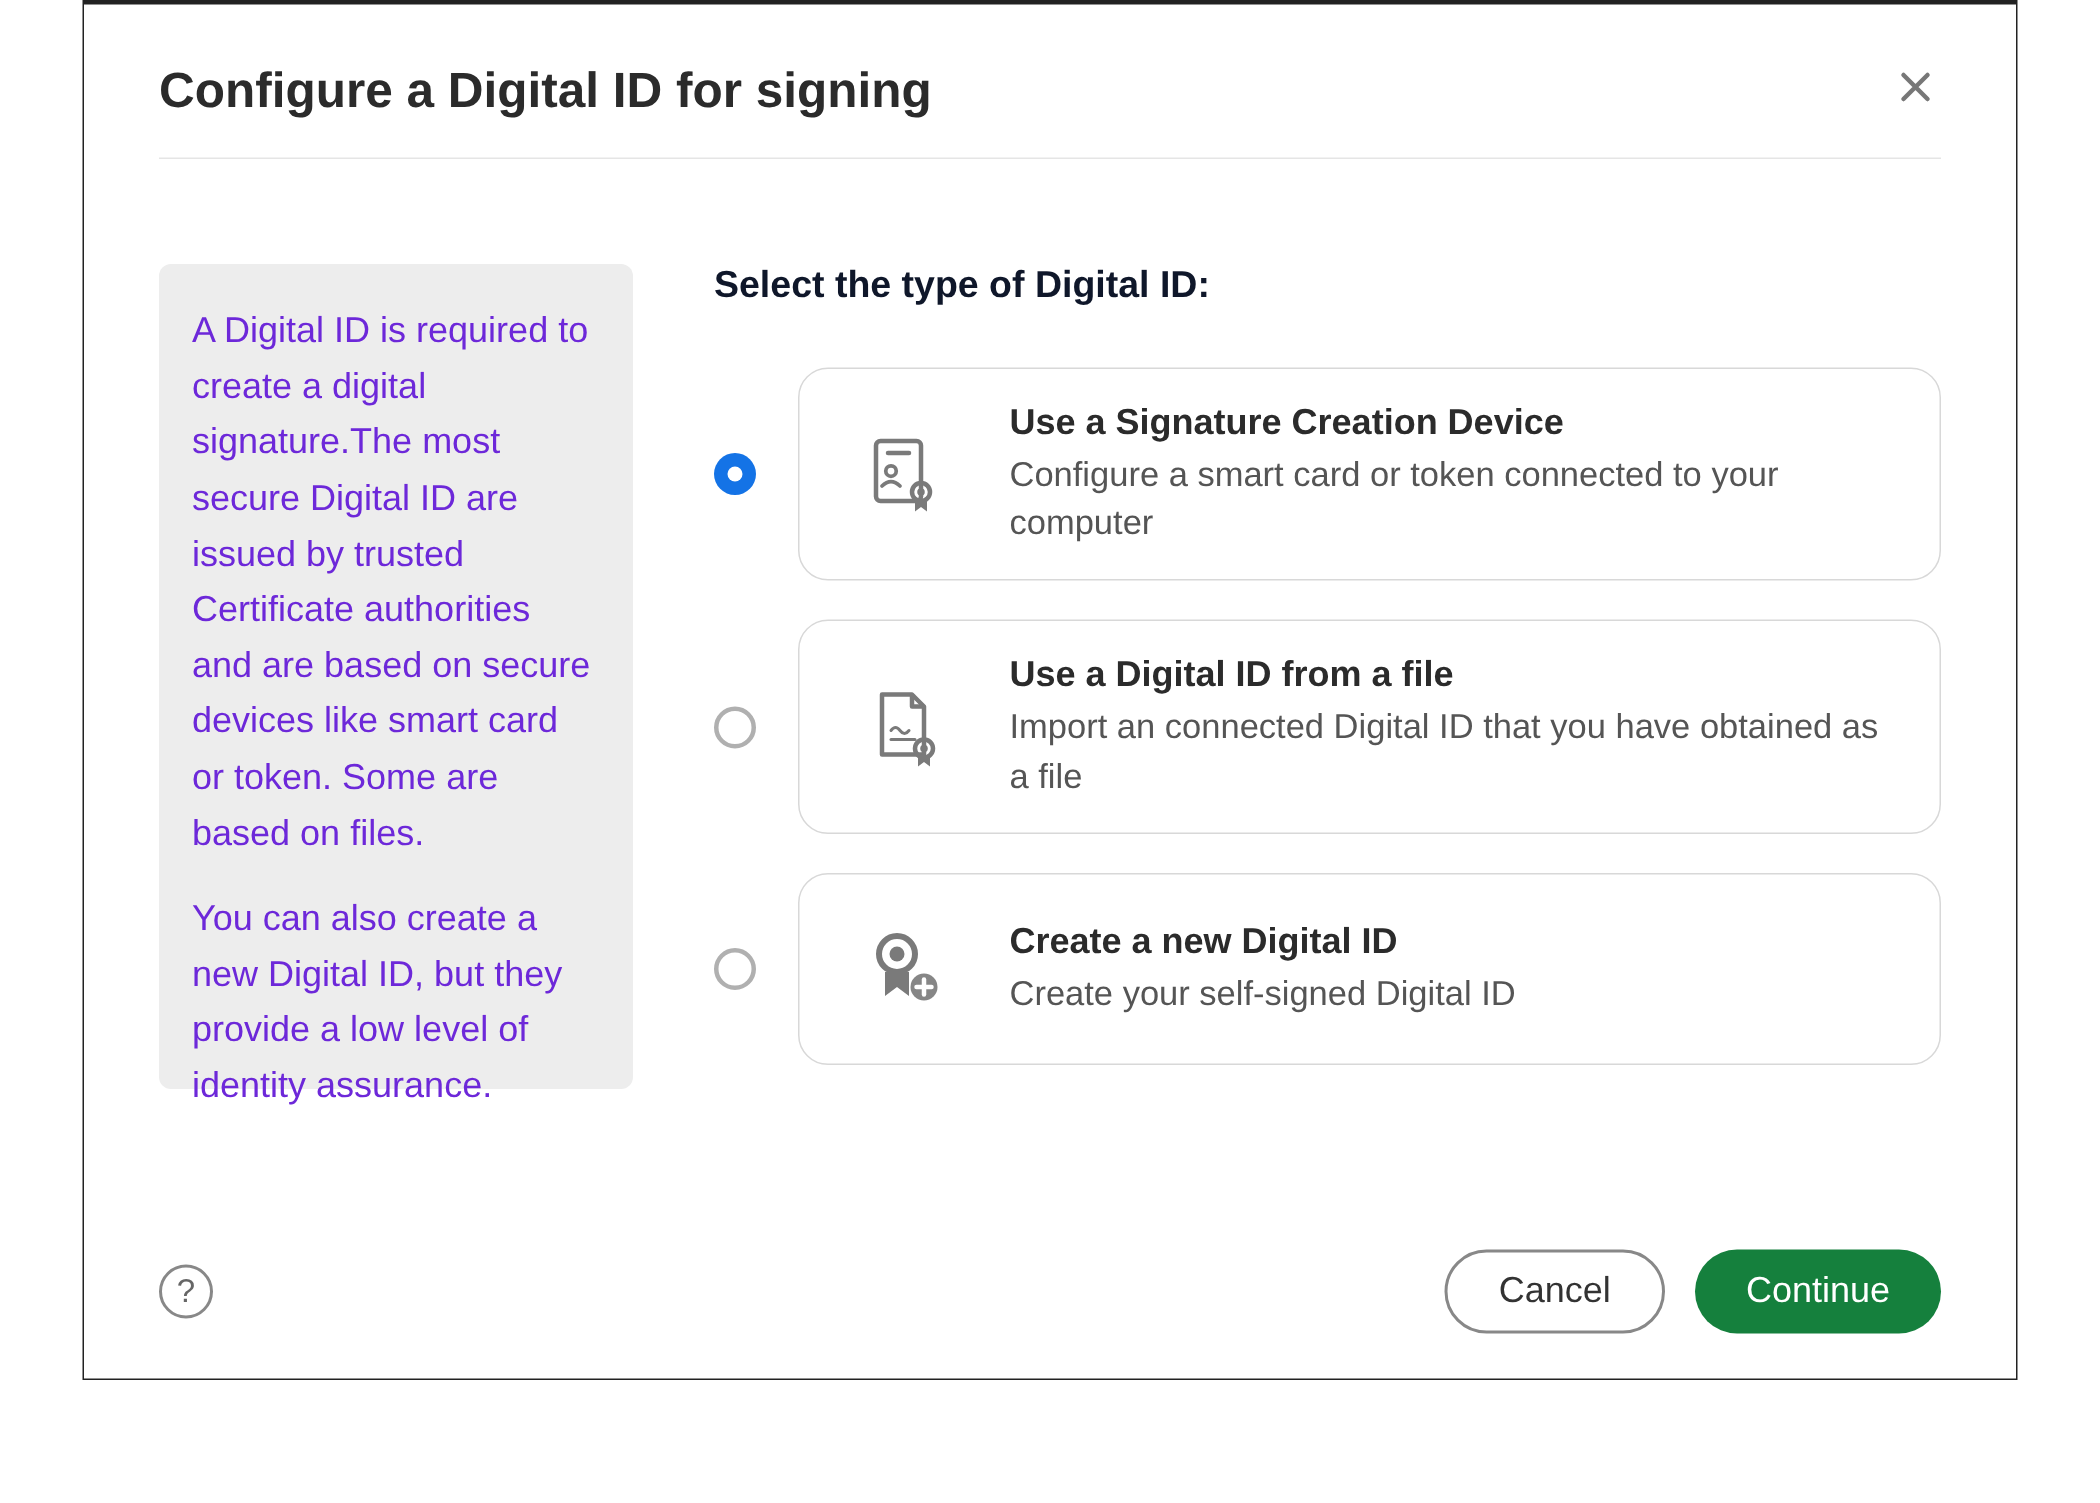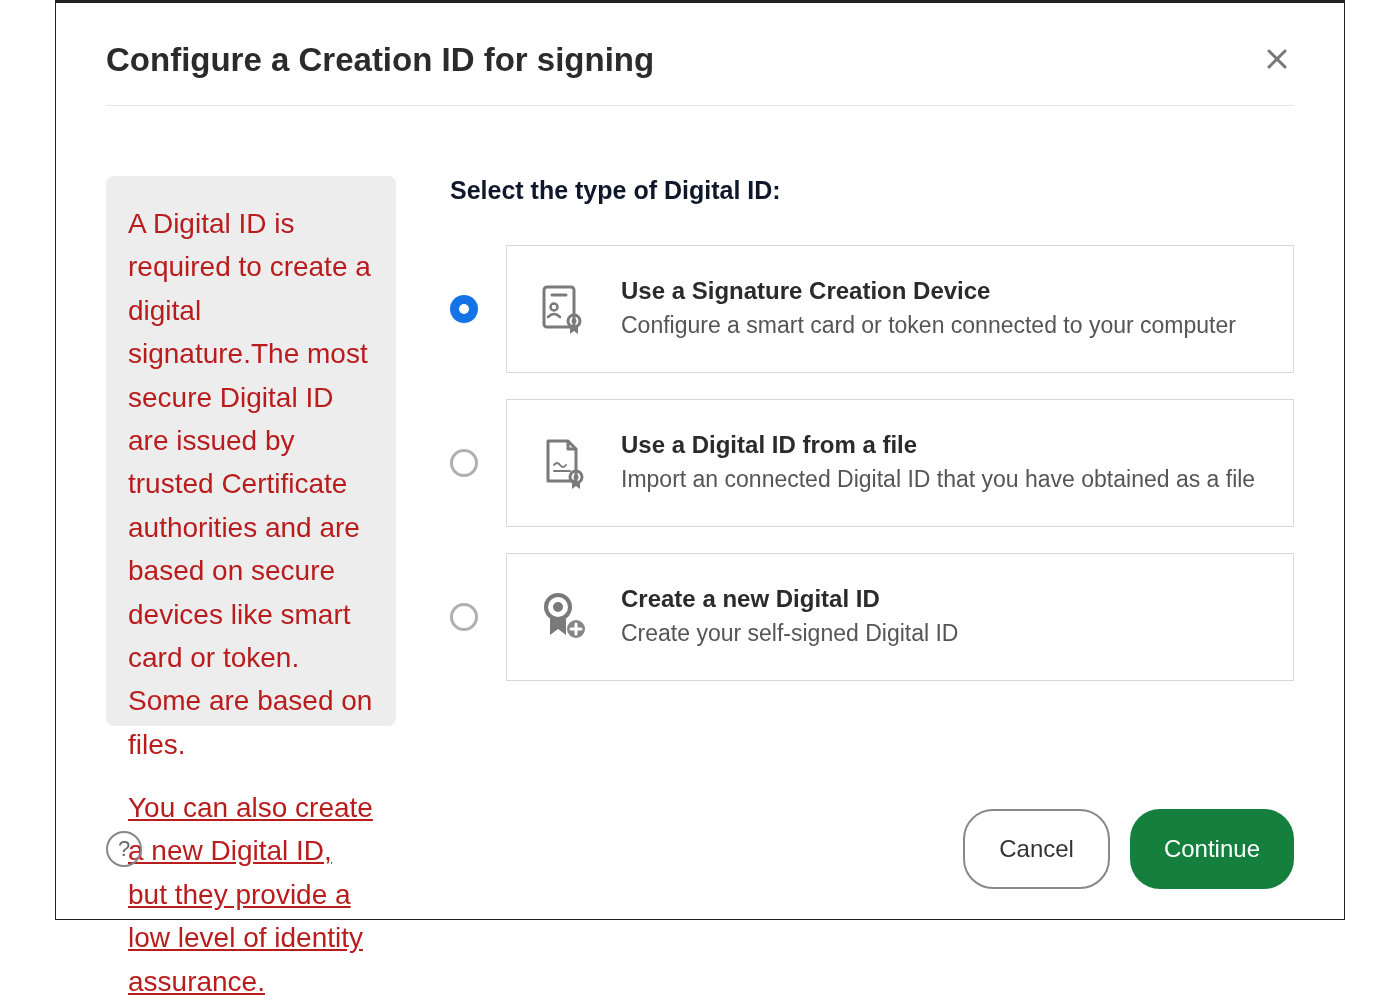--- a/index.html
+++ b/index.html
@@ -45,33 +45,33 @@
       line-height: 1;
       padding: 4px 6px;
     }
     .dialog-body {
       display: flex;
       flex: 1;
       padding-top: 70px;
       gap: 54px;
     }
     .sidebar {
-      width: 290px;
+      width: 316px;
       background: #ededed;
       border-radius: 8px;
       padding: 26px 22px;
-      font-size: 28px;
+      font-size: 24px;
       line-height: 1.55;
-      color: #b91c1c;
+      color: #6d28d9;
       height: 550px;
     }
     .sidebar p {
       margin-bottom: 20px;
     }
-    .sidebar p:last-child { margin-bottom: 13px; text-decoration: underline; }
+    .sidebar p:last-child { margin-bottom: 13px; }
     
     .main {
       flex: 1;
     }
     .main-heading {
       font-size: 25px;
       font-weight: 700;
       color: #0f172a;
       margin-bottom: 40px;
     }
@@ -100,25 +100,25 @@
     .radio.selected::after {
       content: "";
       width: 10px;
       height: 10px;
       border-radius: 50%;
       background: #fff;
     }
     .option-card {
       flex: 1;
       border: 1px solid #d8d8d8;
-      border-radius: 0;
-      padding: 22px 26px 22px 26px;
-      display: flex;
-      align-items: center;
-      gap: 30px;
+      border-radius: 20px;
+      padding: 22px 26px 22px 40px;
+      display: flex;
+      align-items: center;
+      gap: 42px;
       cursor: pointer;
       min-height: 128px;
     }
     .option-icon {
       width: 58px;
       height: 58px;
       flex-shrink: 0;
       display: flex;
       align-items: center;
       justify-content: center;
@@ -155,42 +155,42 @@
       font-size: 22px;
       color: #666;
       cursor: pointer;
     }
     .footer-buttons {
       display: flex;
       gap: 20px;
     }
     .btn {
       font-size: 24px;
-      padding: 24px 34px;
+      padding: 12px 34px;
       border-radius: 30px;
       cursor: pointer;
       border: none;
       font-family: inherit;
     }
     .btn-cancel {
       background: #fff;
       border: 2px solid #888;
       color: #333;
     }
     .btn-continue {
       background: #15803d;
       color: #fff;
     }
   </style>
 </head>
 <body>
 
 <div class="dialog">
   <div class="dialog-header">
-    <div class="dialog-title">Configure a Creation ID for signing</div>
+    <div class="dialog-title">Configure a Digital ID for signing</div>
     <div class="close-btn">
       <svg width="22" height="22" viewBox="0 0 22 22">
         <path d="M3 3 L19 19 M19 3 L3 19" stroke="#777" stroke-width="3" stroke-linecap="round"></path>
       </svg>
     </div>
   </div>
 
   <div class="dialog-body">
     <div class="sidebar">
       <p>A Digital ID is required to create a digital signature.The most secure Digital ID are issued by trusted Certificate authorities and are based on secure devices like smart card or token. Some are based on files.</p>

